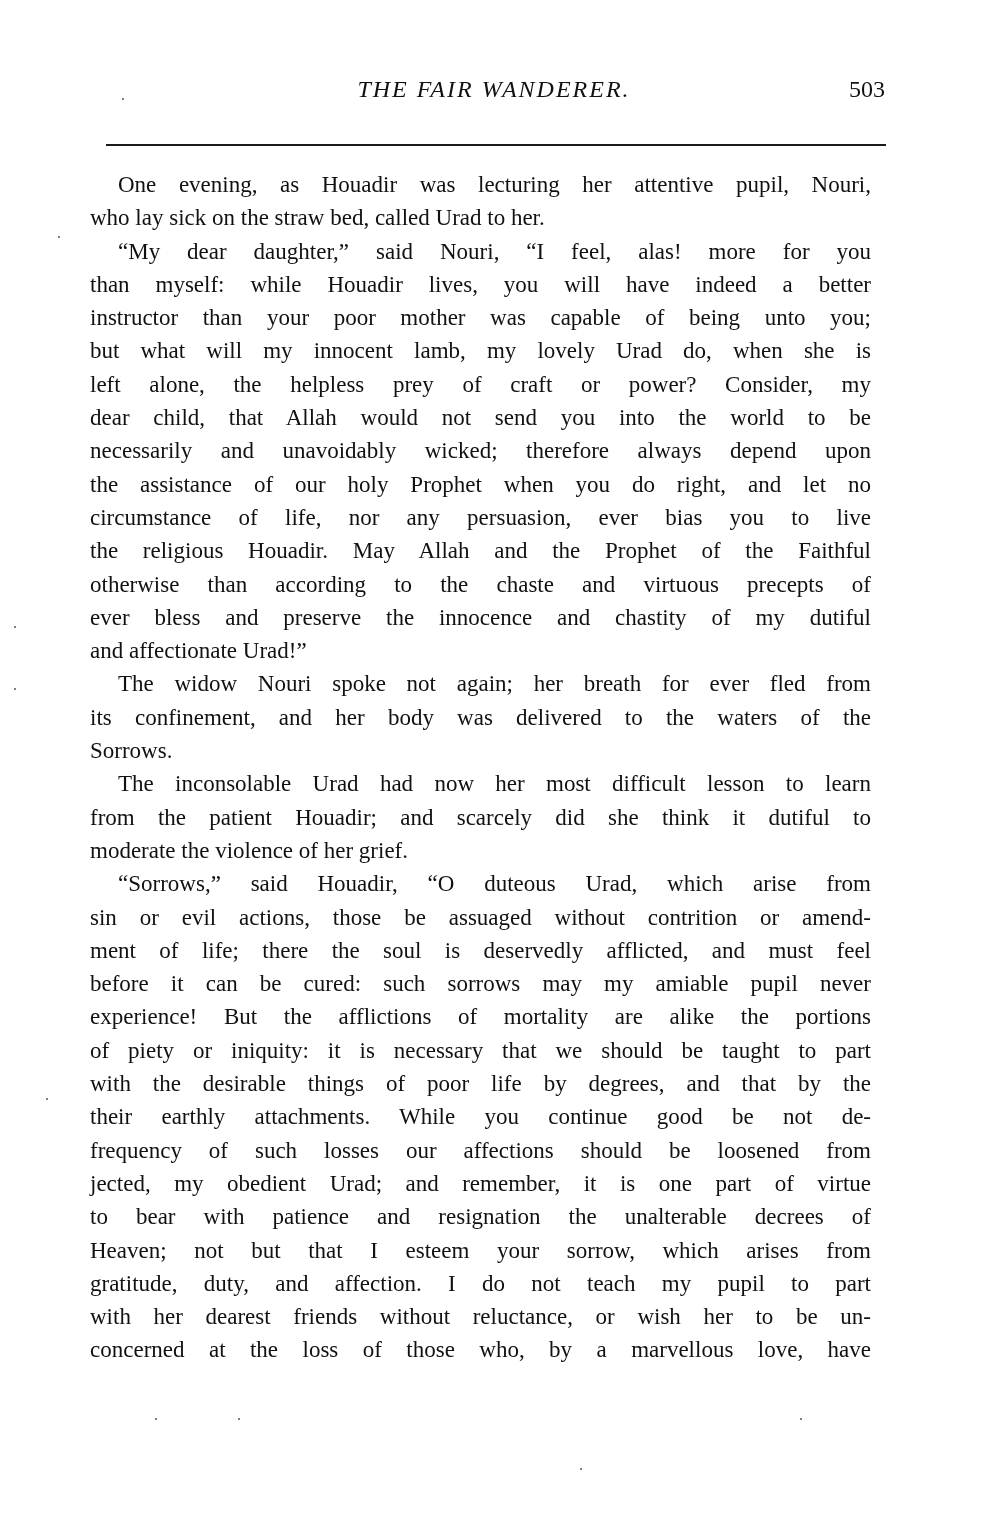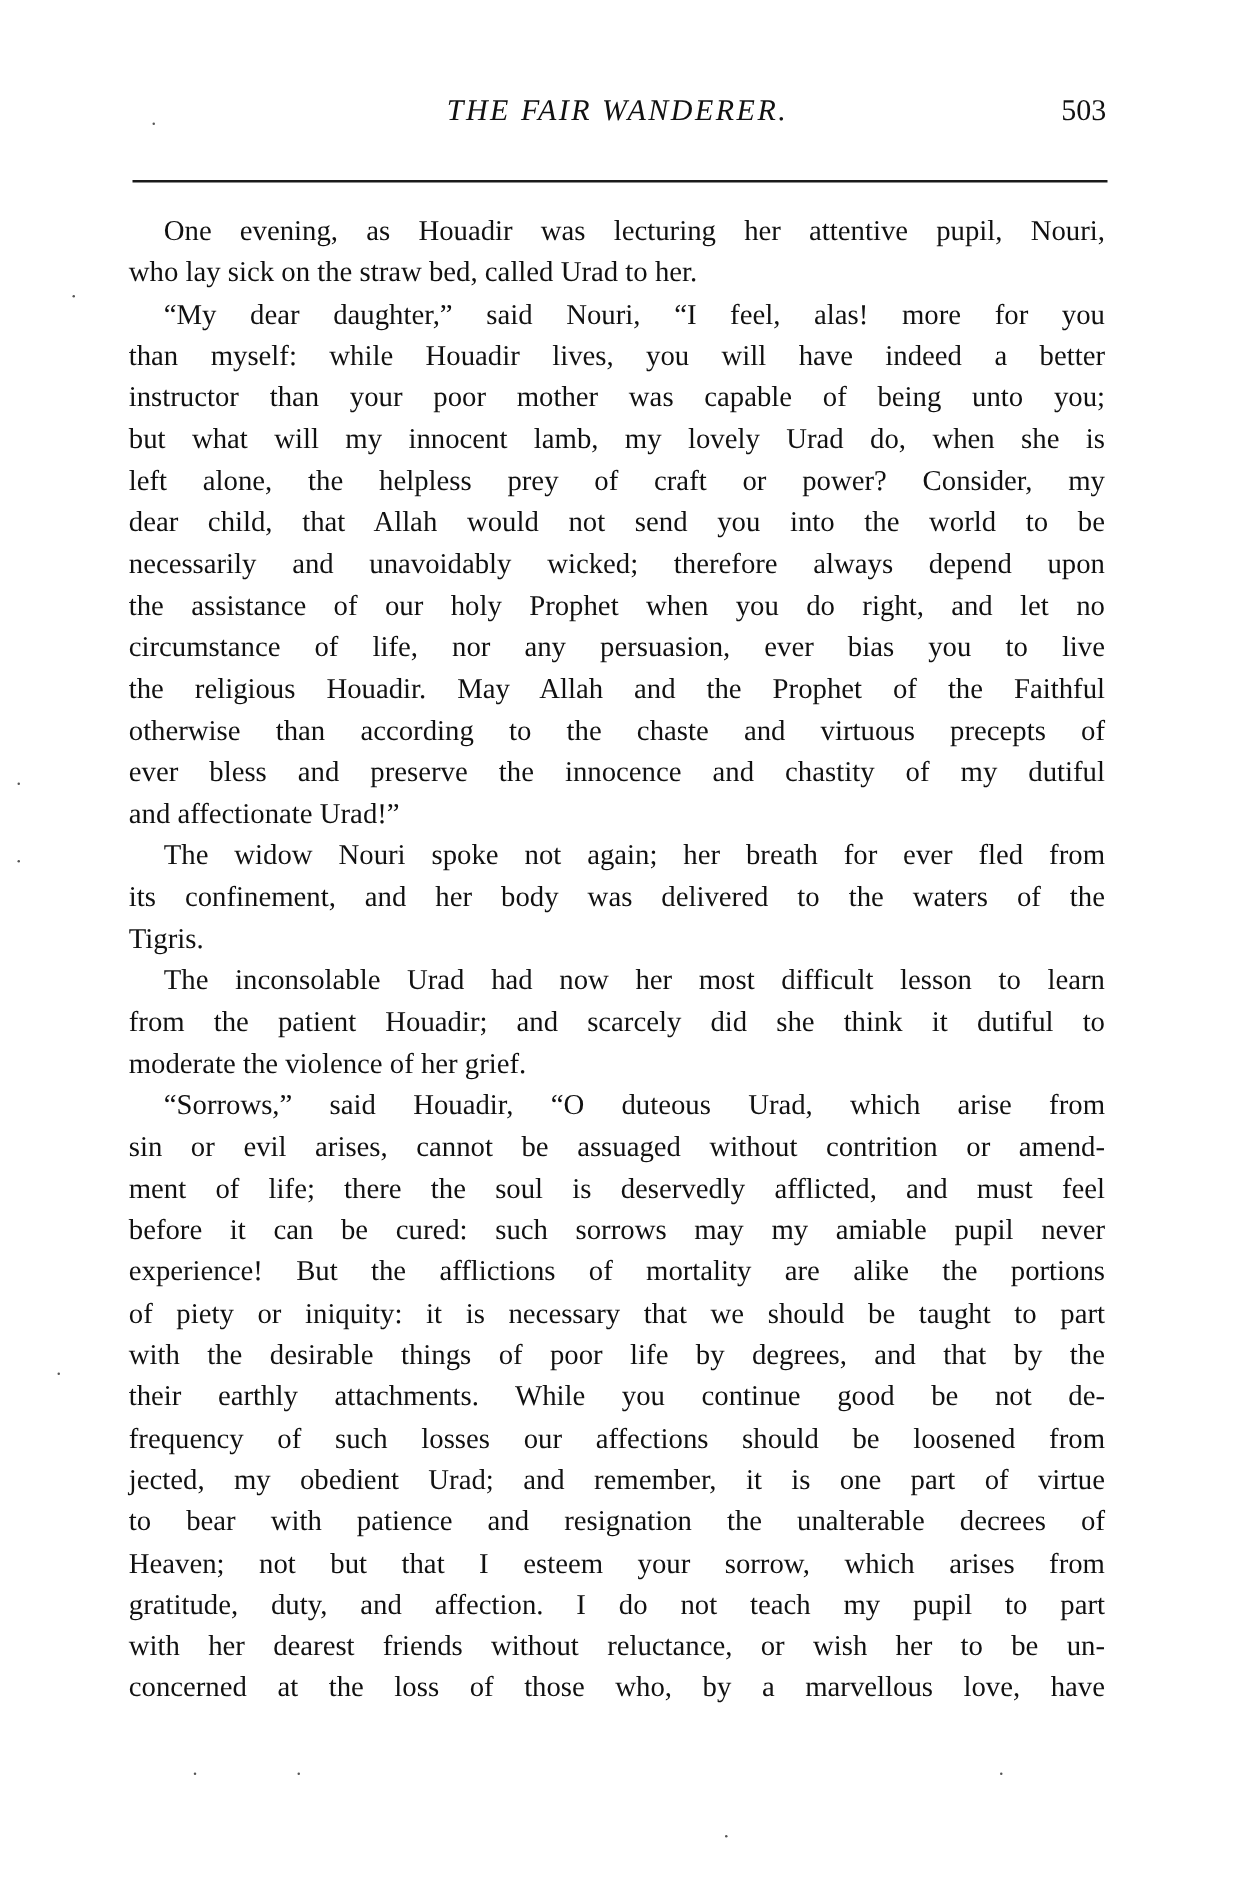--- a/index.html
+++ b/index.html
@@ -48,21 +48,21 @@
     .rule {
       position: absolute;
       left: 106px;
       width: 780px;
       top: 144px;
       height: 2px;
       background: #1a1a1a;
     }
     .body-text {
       position: absolute;
-      left: 103px;
+      left: 90px;
       top: 168px;
       width: 781px;
     }
     .line {
       display: block;
       height: 33.3px;
       line-height: 33.3px;
       font-size: 23px;
       white-space: nowrap;
       text-align: justify;
@@ -100,26 +100,26 @@
       <span class="line">dear child, that Allah would not send you into the world to be</span>
       <span class="line">necessarily and unavoidably wicked; therefore always depend upon</span>
       <span class="line">the assistance of our holy Prophet when you do right, and let no</span>
       <span class="line">circumstance of life, nor any persuasion, ever bias you to live</span>
       <span class="line">the religious Houadir.  May Allah and the Prophet of the Faithful</span>
       <span class="line">otherwise than according to the chaste and virtuous precepts of</span>
       <span class="line">ever bless and preserve the innocence and chastity of my dutiful</span>
       <span class="line last">and affectionate Urad!”</span>
       <span class="line indent">The widow Nouri spoke not again; her breath for ever fled from</span>
       <span class="line">its confinement, and her body was delivered to the waters of the</span>
-      <span class="line last">Tigris.</span>
+      <span class="line last">Sorrows.</span>
       <span class="line indent">The inconsolable Urad had now her most difficult lesson to learn</span>
       <span class="line">from the patient Houadir; and scarcely did she think it dutiful to</span>
       <span class="line last">moderate the violence of her grief.</span>
       <span class="line indent">“Sorrows,” said Houadir, “O duteous Urad, which arise from</span>
-      <span class="line">sin or evil arises, cannot be assuaged without contrition or amend-</span>
+      <span class="line">sin or evil actions, those be assuaged without contrition or amend-</span>
       <span class="line">ment of life; there the soul is deservedly afflicted, and must feel</span>
       <span class="line">before it can be cured: such sorrows may my amiable pupil never</span>
       <span class="line">experience!  But the afflictions of mortality are alike the portions</span>
       <span class="line">of piety or iniquity: it is necessary that we should be taught to part</span>
       <span class="line">with the desirable things of poor life by degrees, and that by the</span>
       <span class="line">their earthly attachments.  While you continue good be not de-</span>
       <span class="line">frequency of such losses our affections should be loosened from</span>
       <span class="line">jected, my obedient Urad; and remember, it is one part of virtue</span>
       <span class="line">to bear with patience and resignation the unalterable decrees of</span>
       <span class="line">Heaven; not but that I esteem your sorrow, which arises from</span>

